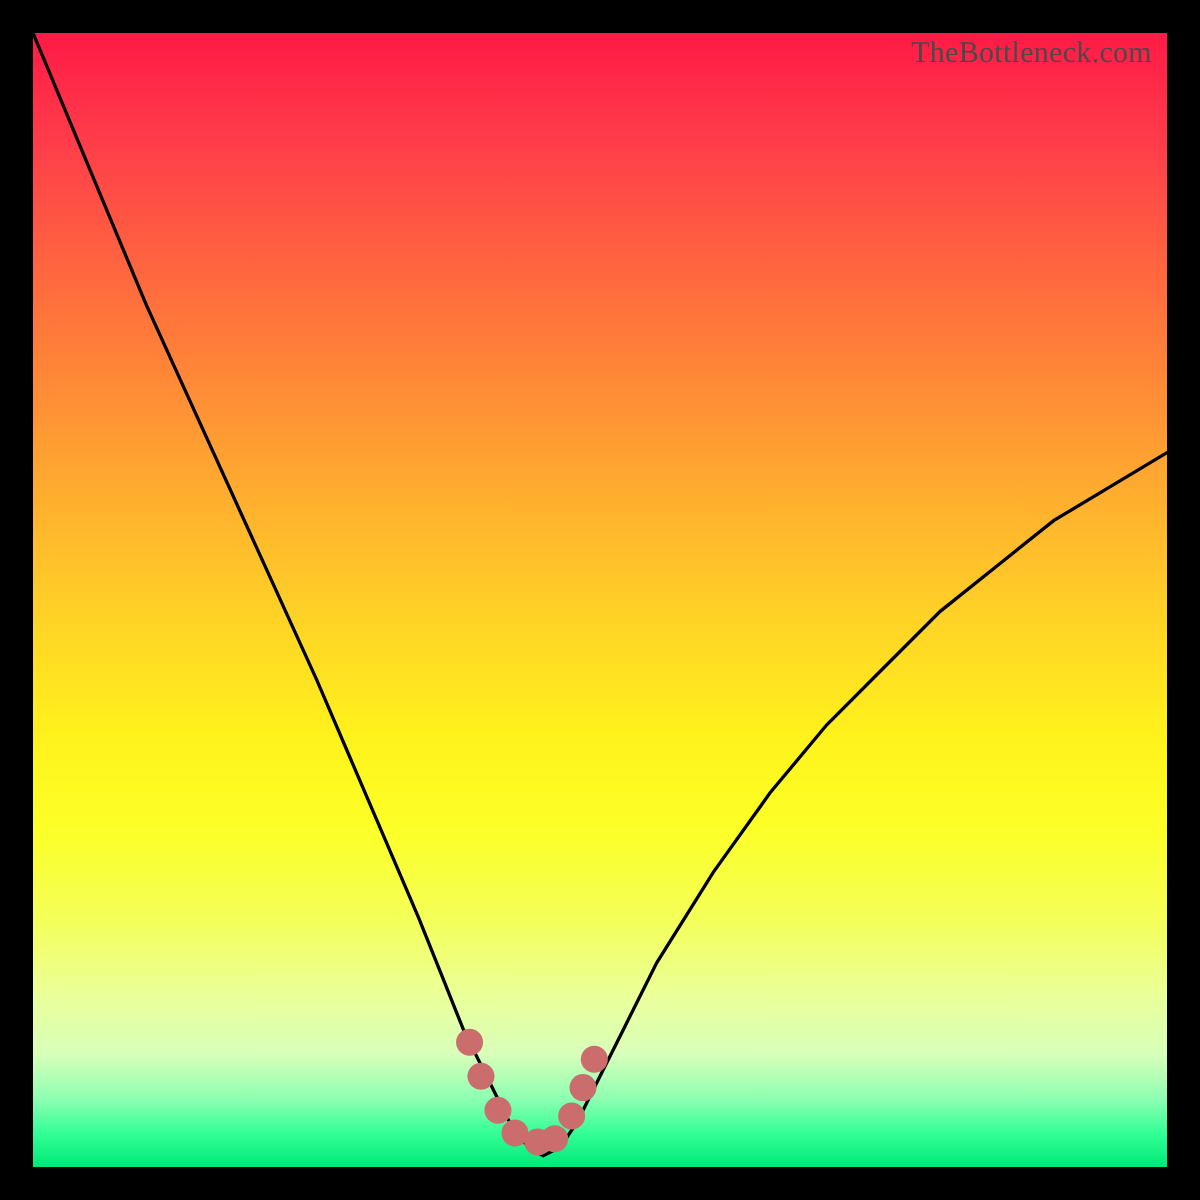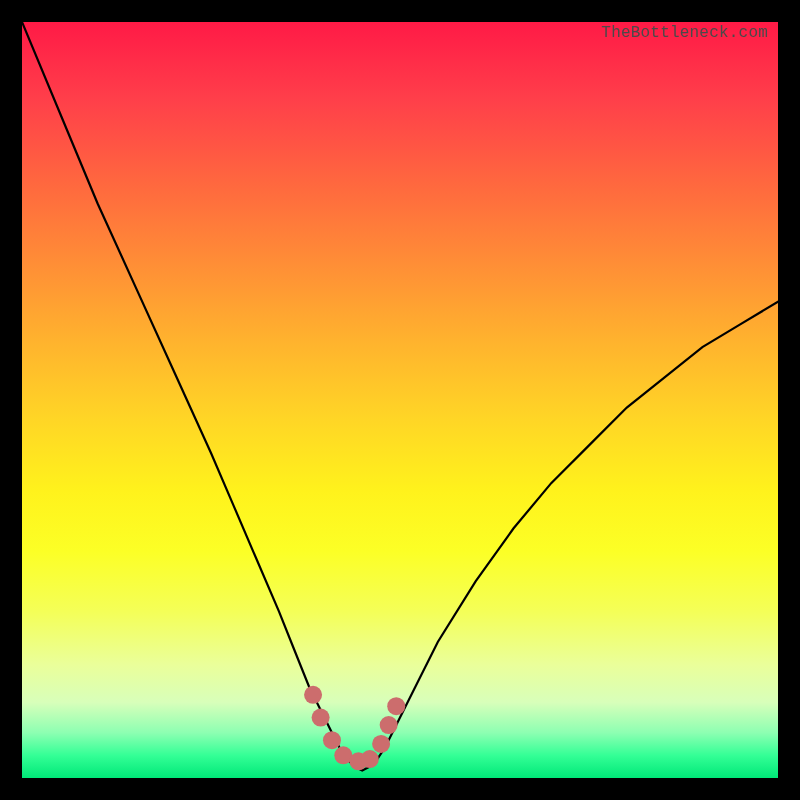--- a/index.html
+++ b/index.html
@@ -30,22 +30,22 @@
       #d8ffba 90%,
       #8dffb2 94%,
       #34ff96 97%,
       #00e878 100%
     );
   }
   .watermark {
     position: absolute;
     top: 2px;
     right: 10px;
-    font-family: Liberation Mono, monospace;
-    font-size: 16px;
+    font-family: Liberation Serif, serif;
+    font-size: 20px;
     color: #4a4a4a;
     letter-spacing: 0.2px;
     user-select: none;
   }
   svg.curve {
     position: absolute;
     left: 0; top: 0;
     width: 100%; height: 100%;
   }
 </style>

